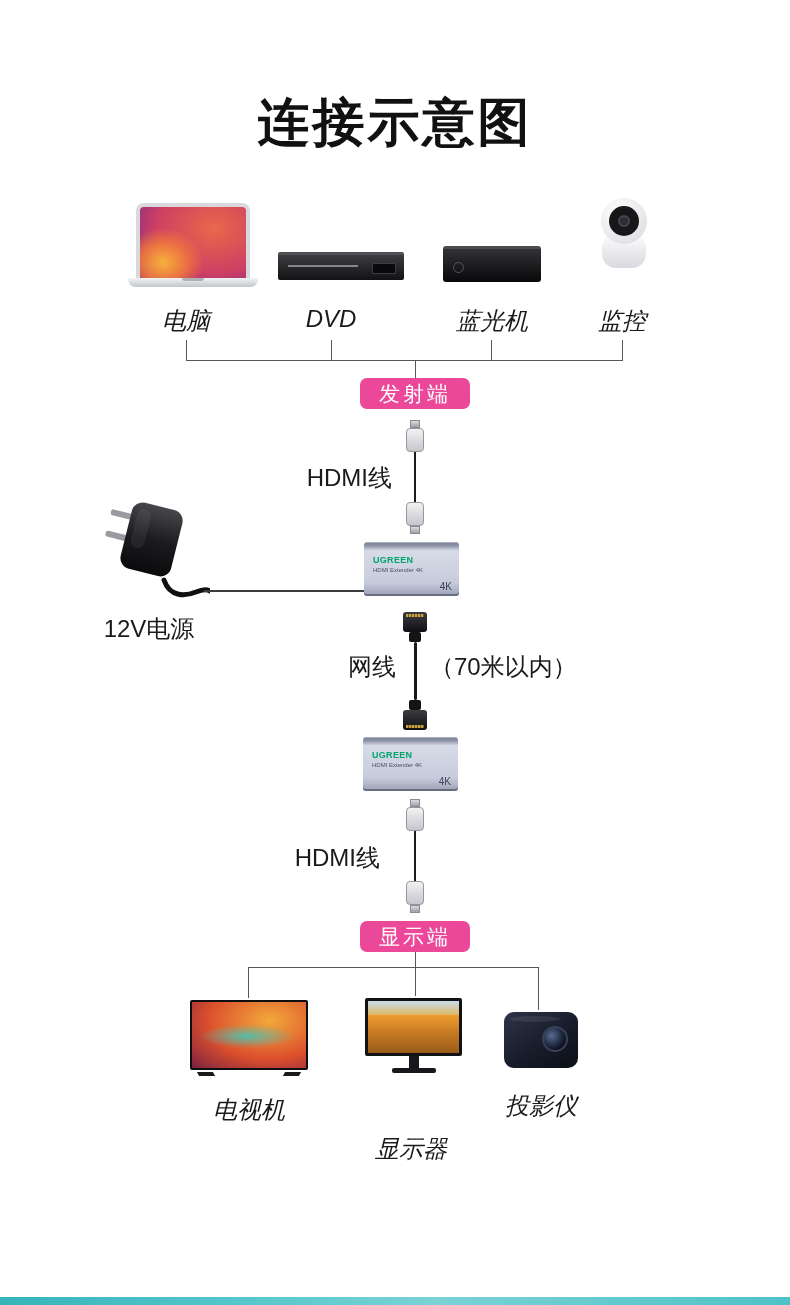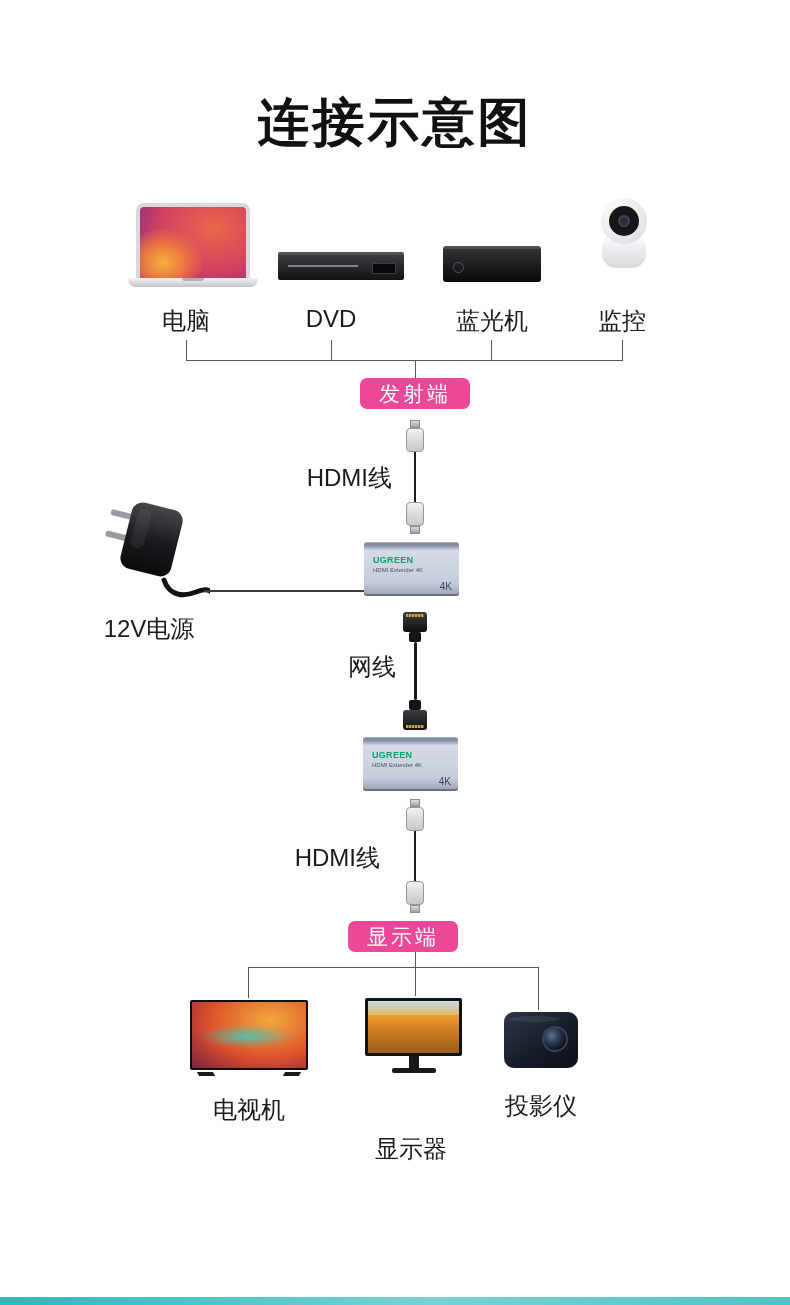--- a/index.html
+++ b/index.html
@@ -2,21 +2,21 @@
 <html><head>
 <meta charset="utf-8">
 <style>
   * { margin:0; padding:0; box-sizing:border-box; }
   body { background:#ffffff; font-family:"Liberation Sans","DejaVu Sans",sans-serif; }
   .page { position:relative; width:790px; height:1305px; margin:0 auto; background:#ffffff; overflow:hidden; }
 
   .title { position:absolute; left:0; top:88px; width:100%; text-align:center;
            font-size:52px; font-weight:900; color:#111; letter-spacing:3px; }
 
-  .dev-label { position:absolute; font-size:24px; color:#1a1a1a; text-align:center; }
+  .dev-label { position:absolute; font-size:24px; color:#1a1a1a; text-align:center;font-style:italic; }
 
   
   .cline { position:absolute; background:#55575c; }
 
   
   .badge { position:absolute; width:110px; height:31px; background:#ec4899; color:#ffffff;
            border-radius:7px; display:flex; align-items:center; justify-content:center;
            font-size:21px; letter-spacing:3px; }
 
   
@@ -185,37 +185,38 @@
   <div class="cline" style="left:204px; top:590px; width:160px; height:2px; background:#3c3c40;"></div>
 
   <div class="net-cable">
     <div class="rj45-head top" style="top:0;"></div>
     <div class="rj45-boot" style="top:20px;"></div>
     <div class="net-cord"></div>
     <div class="rj45-boot" style="top:88px;"></div>
     <div class="rj45-head bot" style="top:98px;"></div>
   </div>
   <div class="cable-label" style="left:330px; top:651px; width:66px; text-align:right;">网线</div>
+  <div class="cable-label" style="left:430px; top:651px; width:170px;">（70米以内）</div>
 
   <div class="extender" style="left:363px; top:737px;">
     <div class="extender-brand">UGREEN</div>
     <div class="extender-sub">HDMI Extender 4K</div>
     <div class="extender-4k">4K</div>
   </div>
 
   <div class="hdmi-cable" style="left:403px; top:799px;">
     <div class="hdmi-tip" style="top:0;"></div>
     <div class="hdmi-body" style="top:8px;"></div>
     <div class="hdmi-cord" style="top:32px; height:50px;"></div>
     <div class="hdmi-body" style="top:82px;"></div>
     <div class="hdmi-tip" style="top:106px;"></div>
   </div>
   <div class="cable-label" style="left:280px; top:842px; width:100px; text-align:right;">HDMI线</div>
 
-  <div class="badge" style="left:348px; top:921px;">显示端</div>
+  <div class="badge" style="left:360px; top:921px;">显示端</div>
 
   <div class="cline" style="left:415px; top:952px; width:1px; height:15px;"></div>
   <div class="cline" style="left:248px; top:967px; width:291px; height:1px;"></div>
   <div class="cline" style="left:248px; top:967px; width:1px; height:31px;"></div>
   <div class="cline" style="left:415px; top:967px; width:1px; height:29px;"></div>
   <div class="cline" style="left:538px; top:967px; width:1px; height:43px;"></div>
 
   <div class="tv">
     <div class="tv-screen"></div>
     <div class="tv-leg l"></div>

